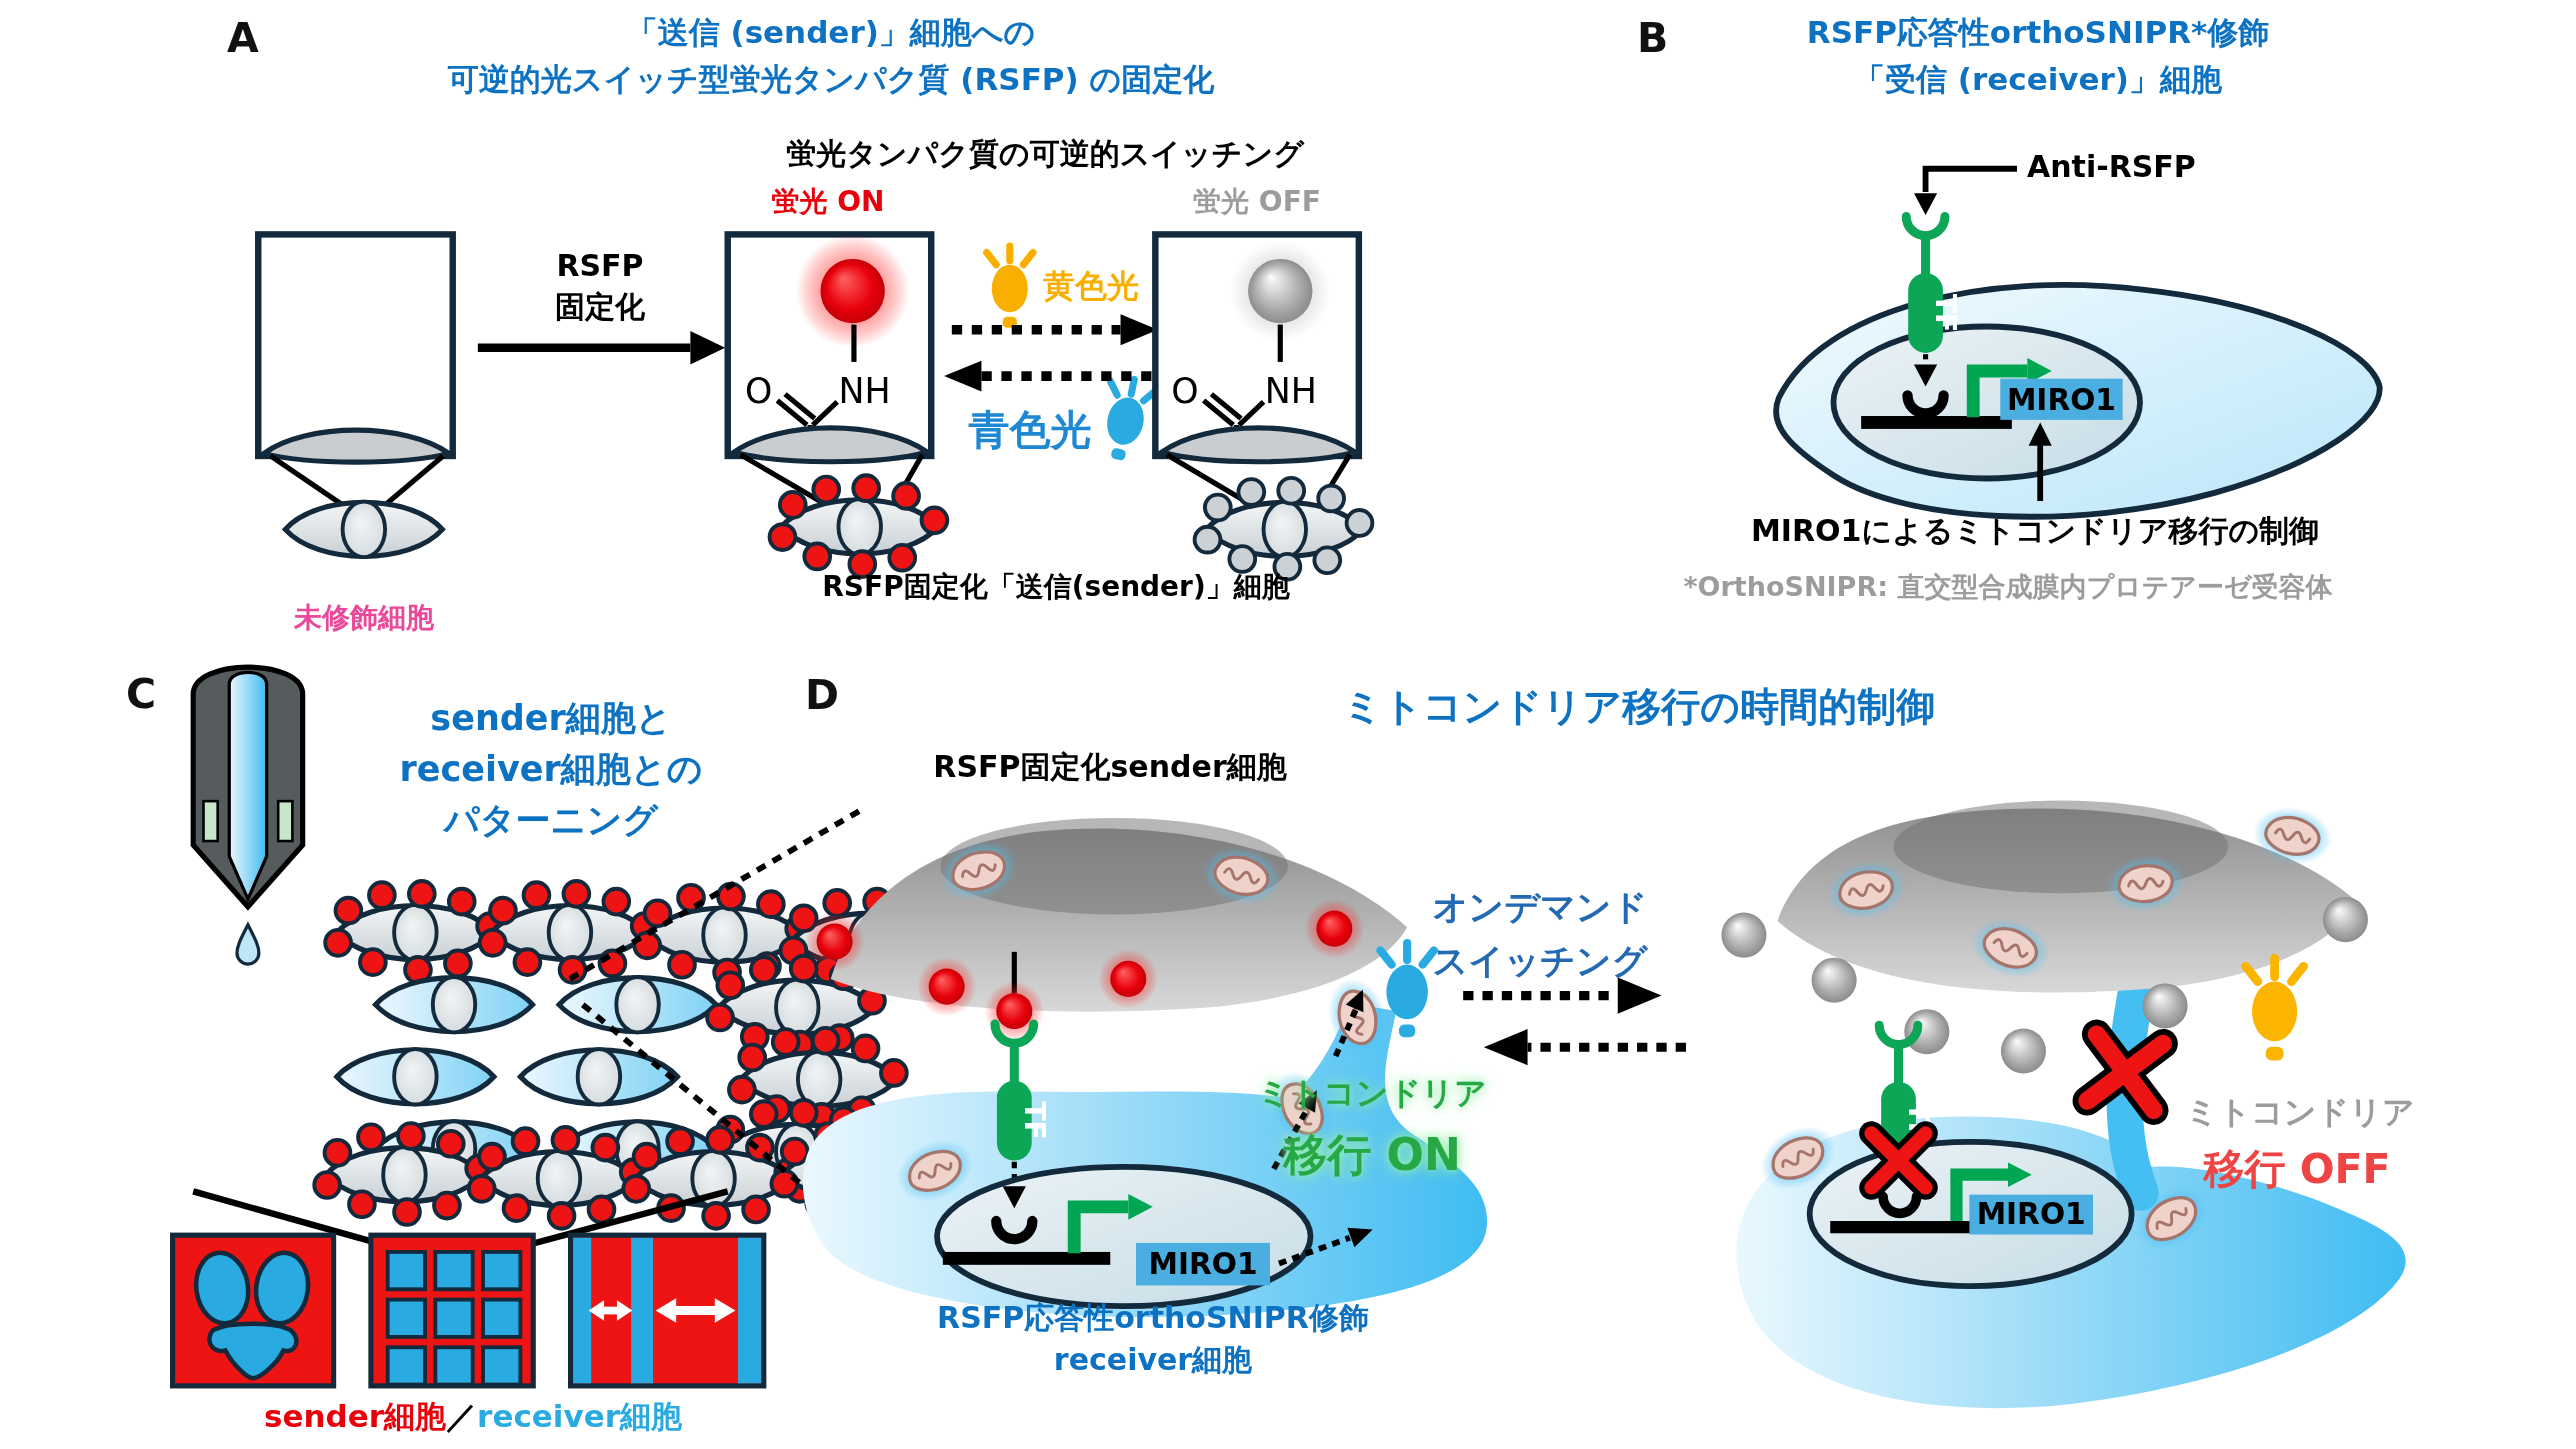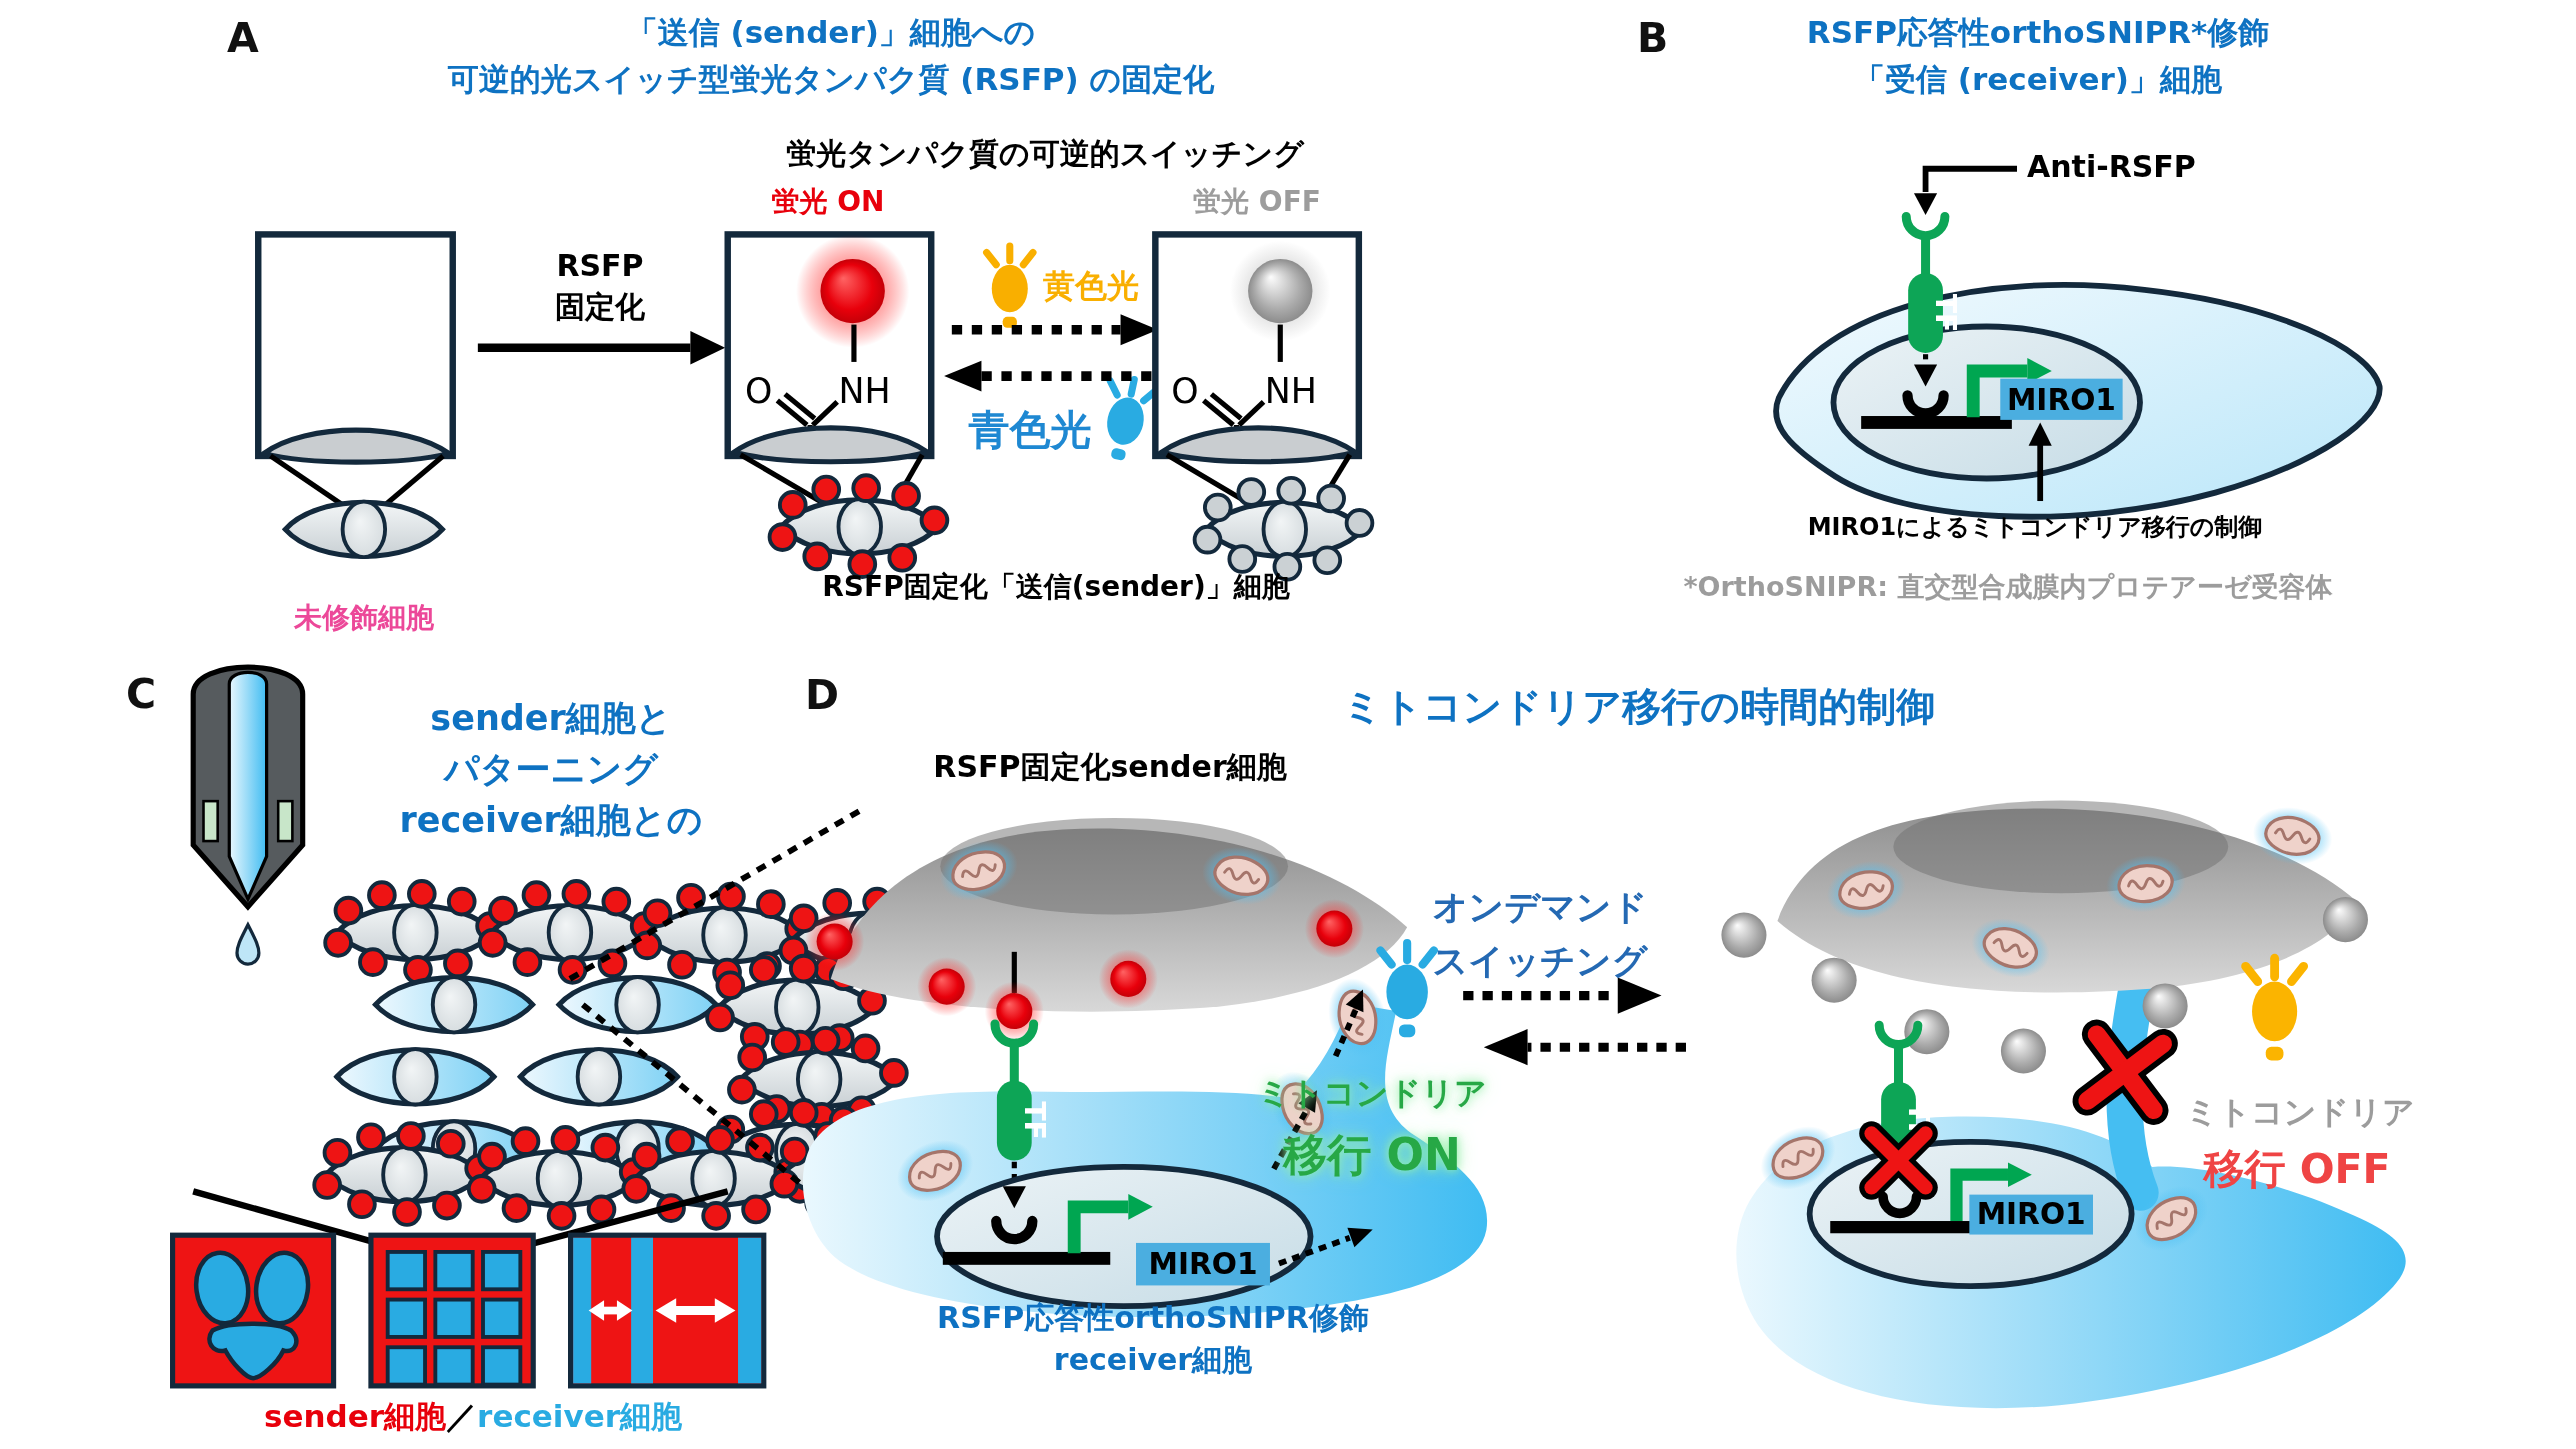--- a/index.html
+++ b/index.html
@@ -549,28 +549,28 @@
 <div class="lbl" style="left:1030px;top:403px;font-size:41px;color:#1E88D2">青色光</div>
 <div class="lbl" style="left:364px;top:599px;font-size:28px;color:#ec4899">未修飾細胞</div>
 <div class="lbl" style="left:1056px;top:568px;font-size:28px;color:#000">RSFP固定化「送信(sender)」細胞</div>
 
 <div class="lbl left" style="left:1637px;top:14px;font-size:41px;color:#111">B</div>
 <div class="lbl blue center" style="left:2038px;top:9px;font-size:31px;line-height:1.5">
   <div>RSFP応答性orthoSNIPR*修飾</div>
   <div>「受信 (receiver)」細胞</div>
 </div>
 <div class="lbl left" style="left:2027px;top:149px;font-size:30px;color:#000">Anti-RSFP</div>
-<div class="lbl" style="left:2035px;top:511px;font-size:24px;color:#000">MIRO1によるミトコンドリア移行の制御</div>
+<div class="lbl" style="left:2035px;top:511px;font-size:30px;color:#000">MIRO1によるミトコンドリア移行の制御</div>
 <div class="lbl" style="left:2008px;top:569px;font-size:27px;color:#9C9C9C;font-weight:bold">*OrthoSNIPR: 直交型合成膜内プロテアーゼ受容体</div>
 
 <div class="lbl left" style="left:126px;top:670px;font-size:41px;color:#111">C</div>
 <div class="lbl blue center" style="left:551px;top:693px;font-size:35px;line-height:1.45">
   <div>sender細胞と</div>
+  <div>receiver細胞との</div>
   <div>パターニング</div>
-  <div>receiver細胞との</div>
 </div>
 <div class="lbl" style="left:473px;top:1396px;font-size:31px">
   <span style="color:#E8000B">sender細胞</span><span style="color:#000">／</span><span style="color:#29ABE2">receiver細胞</span>
 </div>
 
 <div class="lbl left" style="left:805px;top:671px;font-size:41px;color:#111">D</div>
 <div class="lbl blue" style="left:1639px;top:680px;font-size:39px">ミトコンドリア移行の時間的制御</div>
 <div class="lbl" style="left:1110px;top:747px;font-size:30px;color:#000000">RSFP固定化sender細胞</div>
 <div class="lbl center" style="left:1540px;top:880px;font-size:35px;color:#2469B3;font-weight:bold;line-height:1.55">
   <div>オンデマンド</div>

